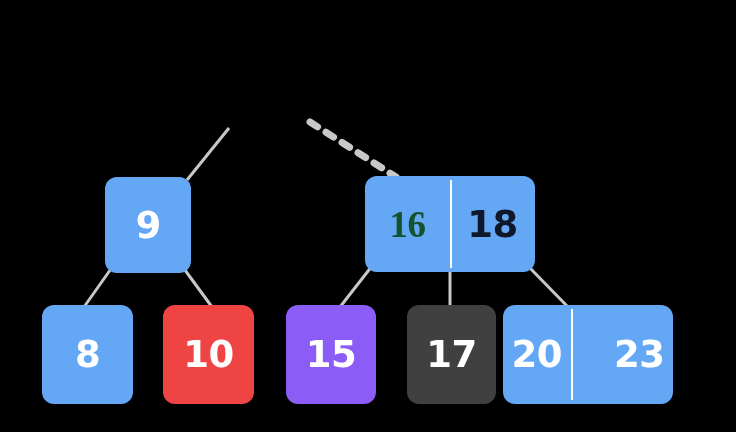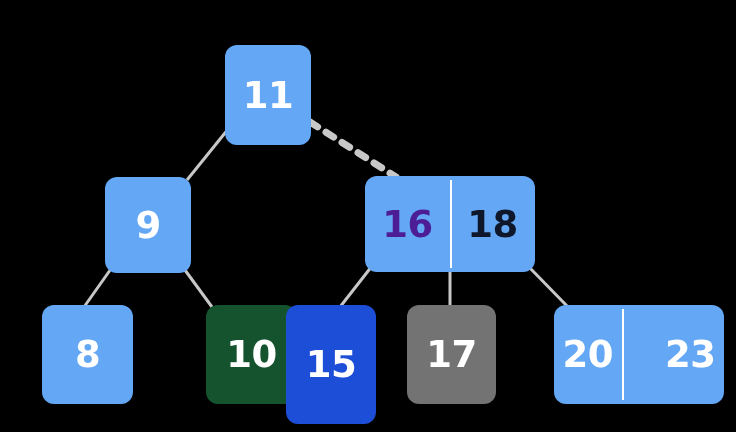--- a/index.html
+++ b/index.html
@@ -62,39 +62,36 @@
 <div id="canvas">
   <svg id="edge-layer" width="736" height="432" viewBox="0 0 736 432" xmlns="http://www.w3.org/2000/svg">
       <line x1="229" y1="128" x2="187" y2="180" stroke="#c8c8c8" stroke-width="3" stroke-linecap="butt"></line>
       <line x1="310" y1="122" x2="396" y2="177" stroke="#c8c8c8" stroke-width="7" stroke-linecap="round" stroke-dasharray="9 10"></line>
       <line x1="113" y1="266" x2="84" y2="307" stroke="#c8c8c8" stroke-width="3" stroke-linecap="butt"></line>
       <line x1="182" y1="266" x2="212" y2="307" stroke="#c8c8c8" stroke-width="3" stroke-linecap="butt"></line>
       <line x1="372" y1="266" x2="340" y2="307" stroke="#c8c8c8" stroke-width="3" stroke-linecap="butt"></line>
       <line x1="450" y1="266" x2="450" y2="307" stroke="#c8c8c8" stroke-width="3" stroke-linecap="butt"></line>
       <line x1="528" y1="266" x2="568" y2="307" stroke="#c8c8c8" stroke-width="3" stroke-linecap="butt"></line>
     </svg>
-<div class="node" style="left: 225px; top: 45px; width: 86px; height: 100px; background: rgb(100, 168, 245);">
-      <div class="cell" style="color: rgb(255, 255, 255);">11</div>
-    </div>
     <div class="node" style="left: 105px; top: 177px; width: 86px; height: 96px; background: rgb(100, 168, 245);">
       <div class="cell" style="color: rgb(255, 255, 255);">9</div>
     </div>
     <div class="node" style="left: 365px; top: 176px; width: 170px; height: 96px; background: rgb(100, 168, 245);">
-      <div class="cell" style="color: #4c1d95;">16</div>
+      <div class="cell" style="color: #14532d; font-family: Liberation Serif, serif;">16</div>
       <div class="cell" style="color: #0f172a;">18</div>
     </div>
     <div class="node" style="left: 42px; top: 305px; width: 91px; height: 99px; background: rgb(100, 168, 245);">
       <div class="cell" style="color: rgb(255, 255, 255);">8</div>
     </div>
-    <div class="node" style="left: 163px; top: 305px; width: 91px; height: 99px; background: #14532d; margin-left: 43px;">
+    <div class="node" style="left: 163px; top: 305px; width: 91px; height: 99px; background: #ef4444;">
       <div class="cell" style="color: rgb(255, 255, 255);">10</div>
     </div>
-    <div class="node" style="left: 286px; top: 305px; width: 90px; height: 119px; background: #1d4ed8;">
+    <div class="node" style="left: 286px; top: 305px; width: 90px; height: 99px; background: #8b5cf6;">
       <div class="cell" style="color: rgb(255, 255, 255);">15</div>
     </div>
-    <div class="node" style="left: 407px; top: 305px; width: 89px; height: 99px; background: #737373;">
+    <div class="node" style="left: 407px; top: 305px; width: 89px; height: 99px; background: #404040;">
       <div class="cell" style="color: rgb(255, 255, 255);">17</div>
     </div>
-    <div class="node" style="left: 554px; top: 305px; width: 170px; height: 99px; background: rgb(100, 168, 245);">
+    <div class="node" style="left: 503px; top: 305px; width: 170px; height: 99px; background: rgb(100, 168, 245);">
       <div class="cell" style="color: rgb(255, 255, 255);">20</div>
       <div class="cell" style="color: rgb(255, 255, 255); padding-left: 35px;">23</div>
     </div>
   </div>
 
 </body></html>

